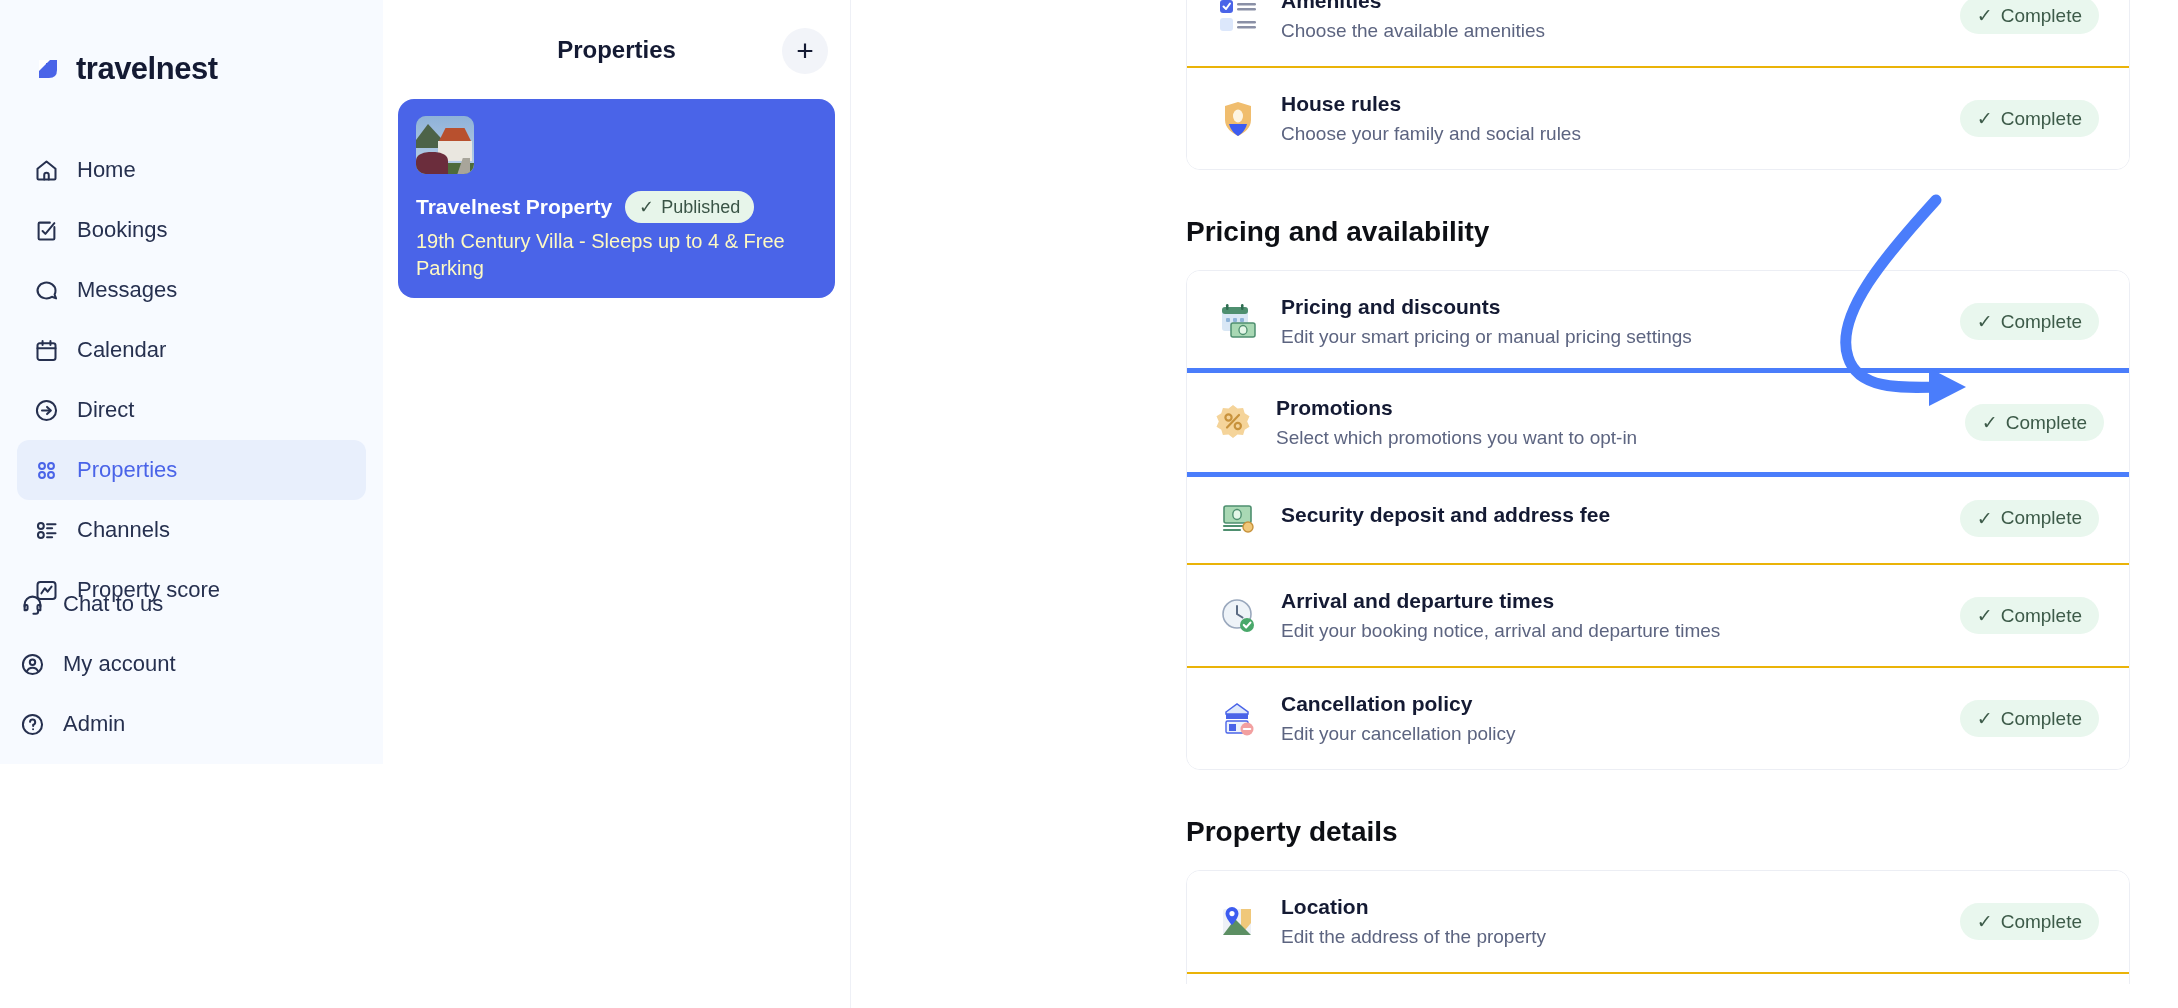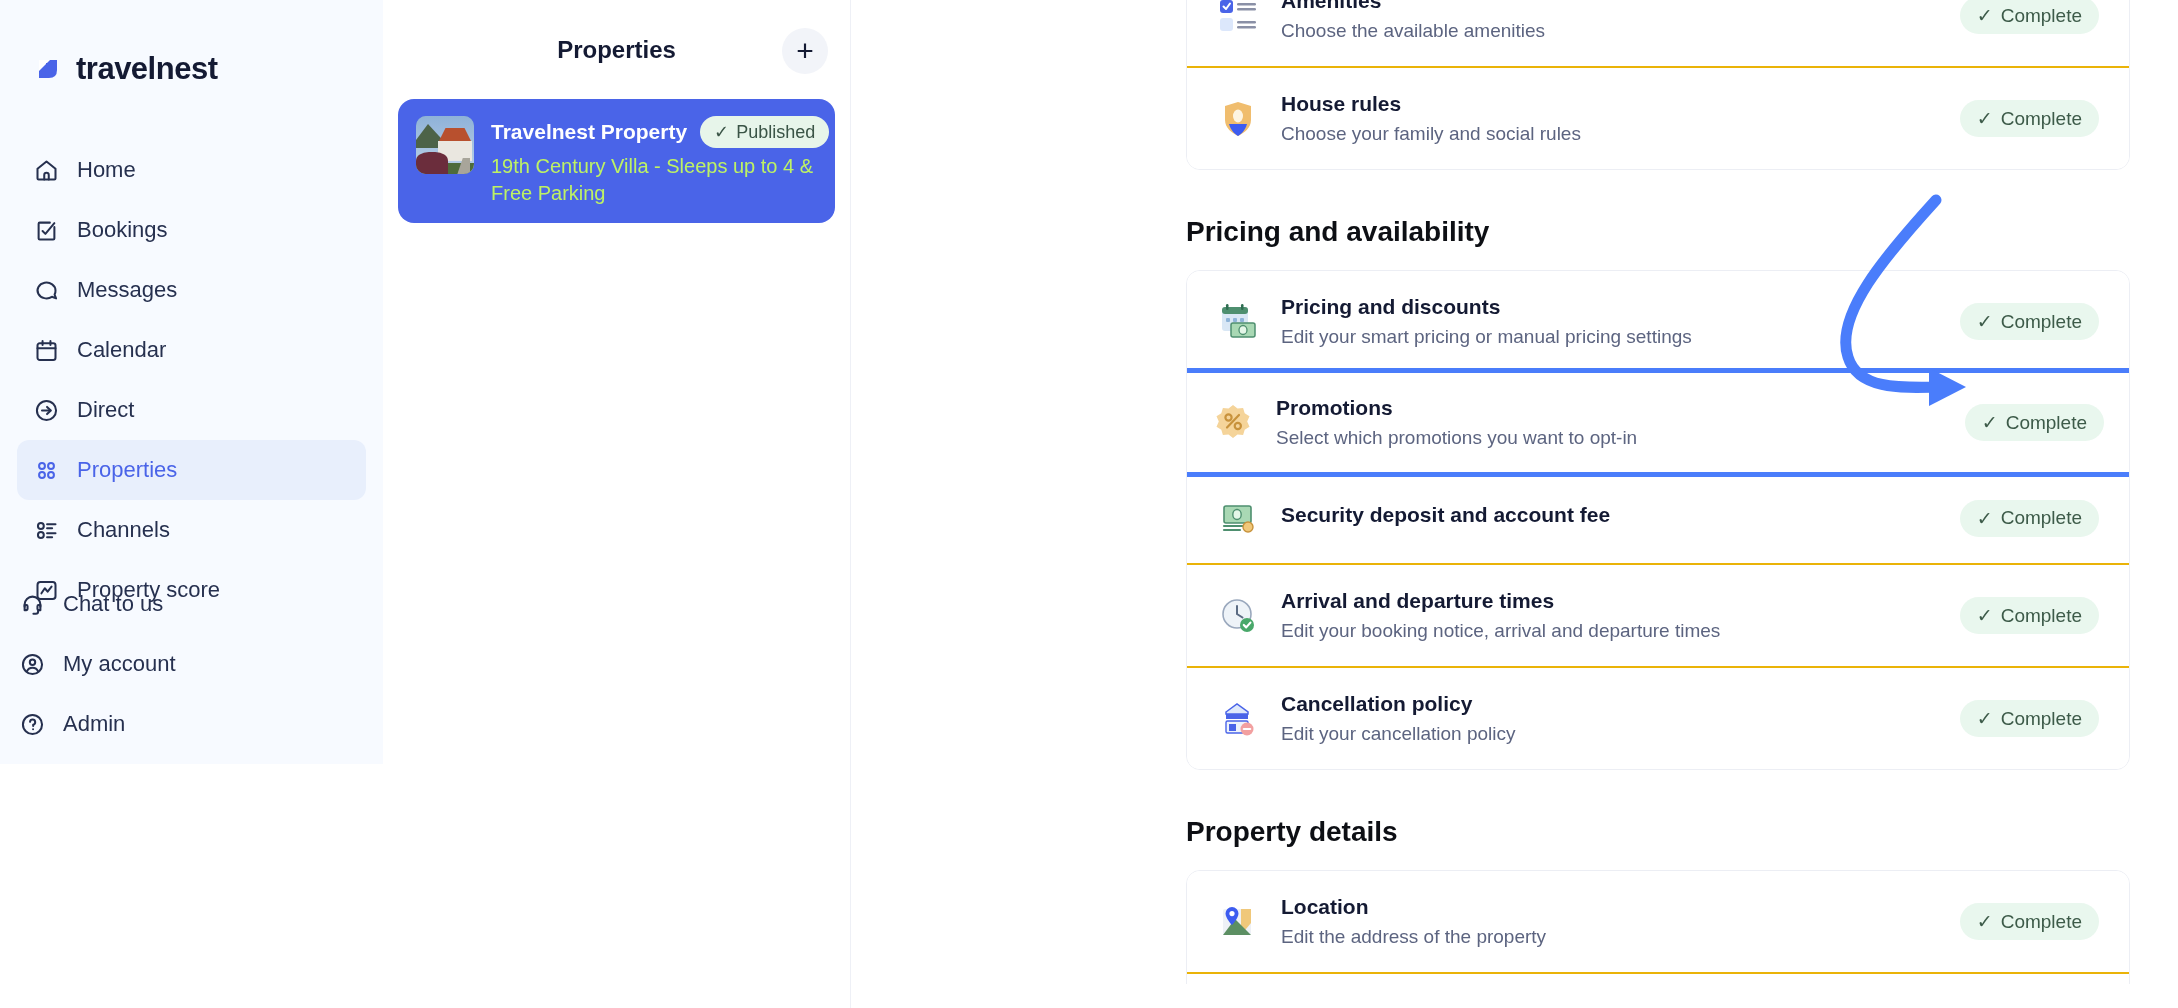--- a/index.html
+++ b/index.html
@@ -117,20 +117,21 @@
   }
 
   .prop-card {
     margin: 13px 15px 0 15px;
     background: #4a64e8;
     border-radius: 16px;
     padding: 17px 18px;
     display: flex;
     gap: 17px;
     cursor: pointer;
+    flex-direction: column;
   }
   .prop-thumb {
     width: 58px;
     height: 58px;
     flex: 0 0 58px;
     border-radius: 10px;
     overflow: hidden;
     position: relative;
     background: #6f98c4;
   }
@@ -160,21 +161,21 @@
     background: #e7f5ea;
     color: #3a5446;
     border-radius: 999px;
     padding: 5px 14px;
     font-size: 18px;
     white-space: nowrap;
   }
   .prop-sub {
     margin-top: 5px;
     font-size: 20px;
-    color: #bef264;
+    color: #fef9c3;
     line-height: 1.33;
   }
 
   
   .main {
     flex: 1;
     height: 984px;
     background: #ffffff;
     position: relative;
     overflow: hidden;
@@ -523,21 +524,21 @@
           <span class="row-icon">
             <svg viewBox="0 0 42 42" width="42" height="42">
               <rect x="7" y="9" width="27" height="17" rx="2" fill="#a9d8b4" stroke="#4e8f6f" stroke-width="1.6"></rect>
               <ellipse cx="20" cy="17.5" rx="4.2" ry="5" fill="#e4f6e8" stroke="#4e8f6f" stroke-width="1.4"></ellipse>
               <path d="M7 29 H27" stroke="#4e8f6f" stroke-width="2.2" stroke-linecap="round"></path>
               <path d="M7 33 H23" stroke="#4e8f6f" stroke-width="2.2" stroke-linecap="round"></path>
               <circle cx="31" cy="30" r="5" fill="#f0c87a" stroke="#c8923c" stroke-width="1.4"></circle>
             </svg>
           </span>
           <div class="row-body">
-            <div class="row-title">Security deposit and account fee</div>
+            <div class="row-title">Security deposit and address fee</div>
           </div>
           <span class="badge">
             <span>✓</span>
             <span>Complete</span>
           </span>
         </div>
 
         <div class="row">
           <span class="row-icon">
             <svg viewBox="0 0 42 42" width="42" height="42">

